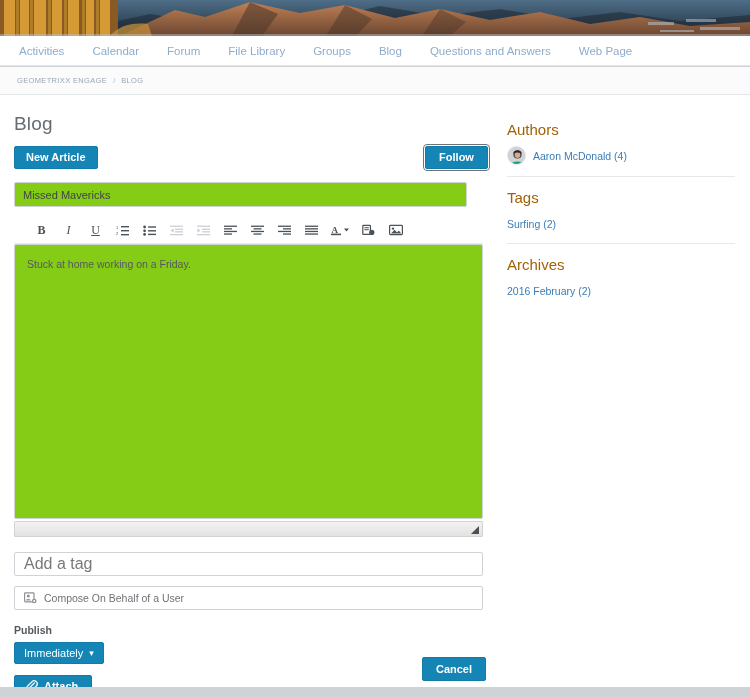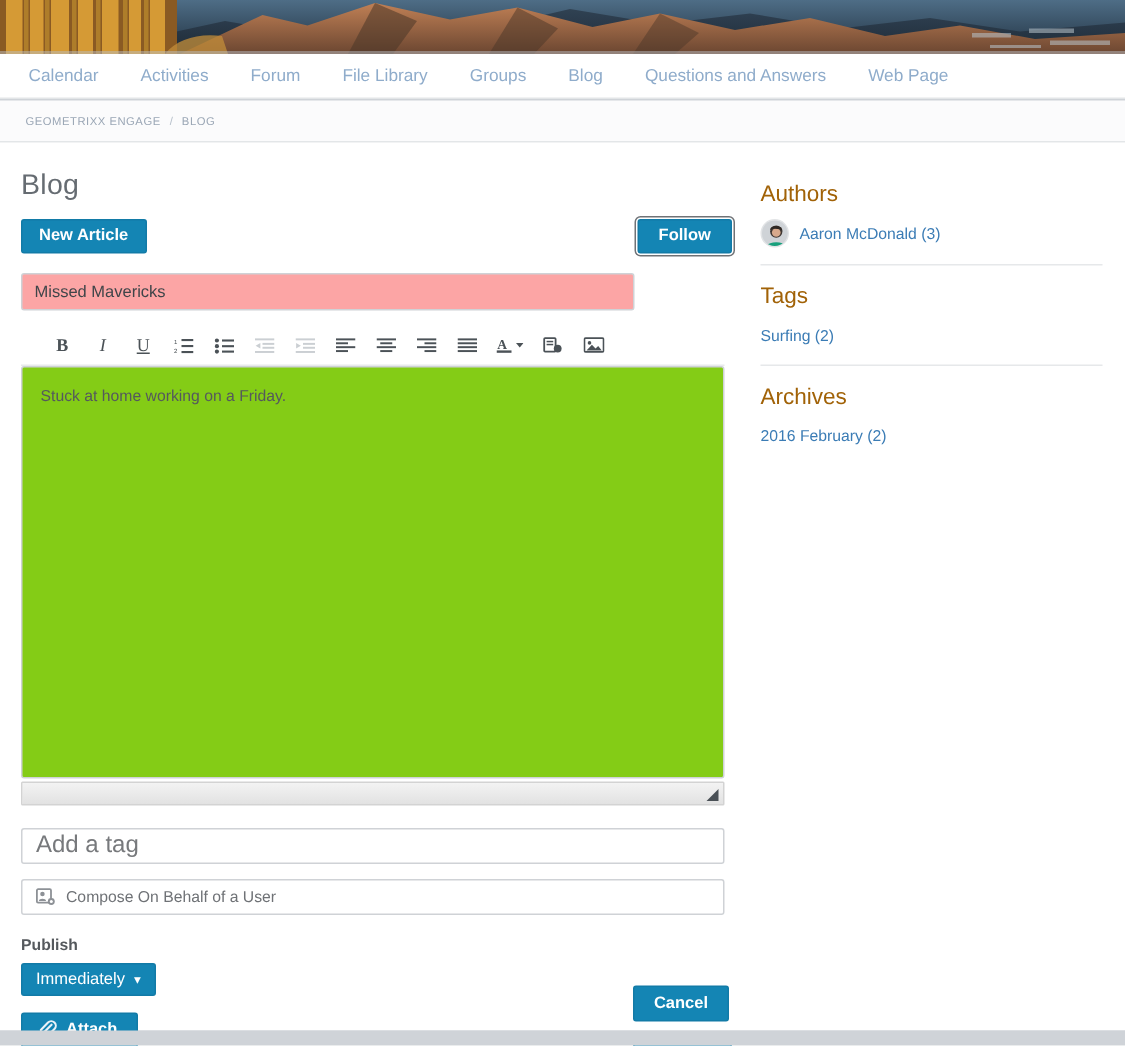--- a/index.html
+++ b/index.html
@@ -127,30 +127,30 @@
     outline: 1px solid #6f7276;
     outline-offset: 1px;
   }
 
   .row-top { display: flex; justify-content: space-between; align-items: flex-end; }
   .btn-follow { width: 63px; }
 
   
   .title-input {
     display: block;
-    width: 409px;
+    width: 453px;
     height: 25px;
     margin-top: 13px;
     border: 1px solid #cfd2d6;
     border-radius: 2px;
     padding: 0 8px;
     font-size: 11px;
     color: #3f4549;
     font-family: "Liberation Sans", sans-serif;
-    background: #fca5a5;
+    background: #84cc16;
   }
 
   
   .editor-wrap {
     width: 469px;
     margin-top: 10px;
   }
   .toolbar {
     height: 27px;
     display: flex;
@@ -340,22 +340,22 @@
         <rect x="648" y="22" width="26" height="3"></rect>
         <rect x="686" y="19" width="30" height="3"></rect>
         <rect x="700" y="27" width="40" height="3"></rect>
         <rect x="660" y="30" width="34" height="2"></rect>
       </g>
       <rect x="0" y="34" width="750" height="2" fill="#b9bec4" opacity="0.5"></rect>
     </svg>
   </div>
 
   <nav class="navbar">
+    <span class="nav-item">Activities</span>
     <span class="nav-item">Calendar</span>
-    <span class="nav-item">Activities</span>
     <span class="nav-item">Forum</span>
     <span class="nav-item">File Library</span>
     <span class="nav-item">Groups</span>
     <span class="nav-item">Blog</span>
     <span class="nav-item">Questions and Answers</span>
     <span class="nav-item">Web Page</span>
   </nav>
 
   <div class="breadcrumb-bar">
     <span class="crumb">GEOMETRIXX ENGAGE</span>
@@ -569,21 +569,21 @@
         <div class="author-row">
           <span class="avatar">
             <svg width="19" height="19" viewBox="0 0 19 19">
               <rect width="19" height="19" fill="#cfd3d7"></rect>
               <path d="M2,19 C2,13 17,13 17,19 Z" fill="#18a07c"></path>
               <circle cx="9.5" cy="7.4" r="4.1" fill="#3f3733"></circle>
               <circle cx="9.5" cy="8" r="2.9" fill="#d8a98c"></circle>
               <path d="M5.4,6.4 C5.4,2.6 13.6,2.6 13.6,6.8 C12,5.4 7.2,5 5.4,6.4 Z" fill="#2e2723"></path>
             </svg>
           </span>
-          <span class="aside-link">Aaron McDonald (3)</span>
+          <span class="aside-link">Aaron McDonald (4)</span>
         </div>
       </section>
 
       <section class="aside-section">
         <h2 class="aside-title">Tags</h2>
         <span class="aside-link">Surfing (2)</span>
       </section>
 
       <section class="aside-section last">
         <h2 class="aside-title">Archives</h2>

